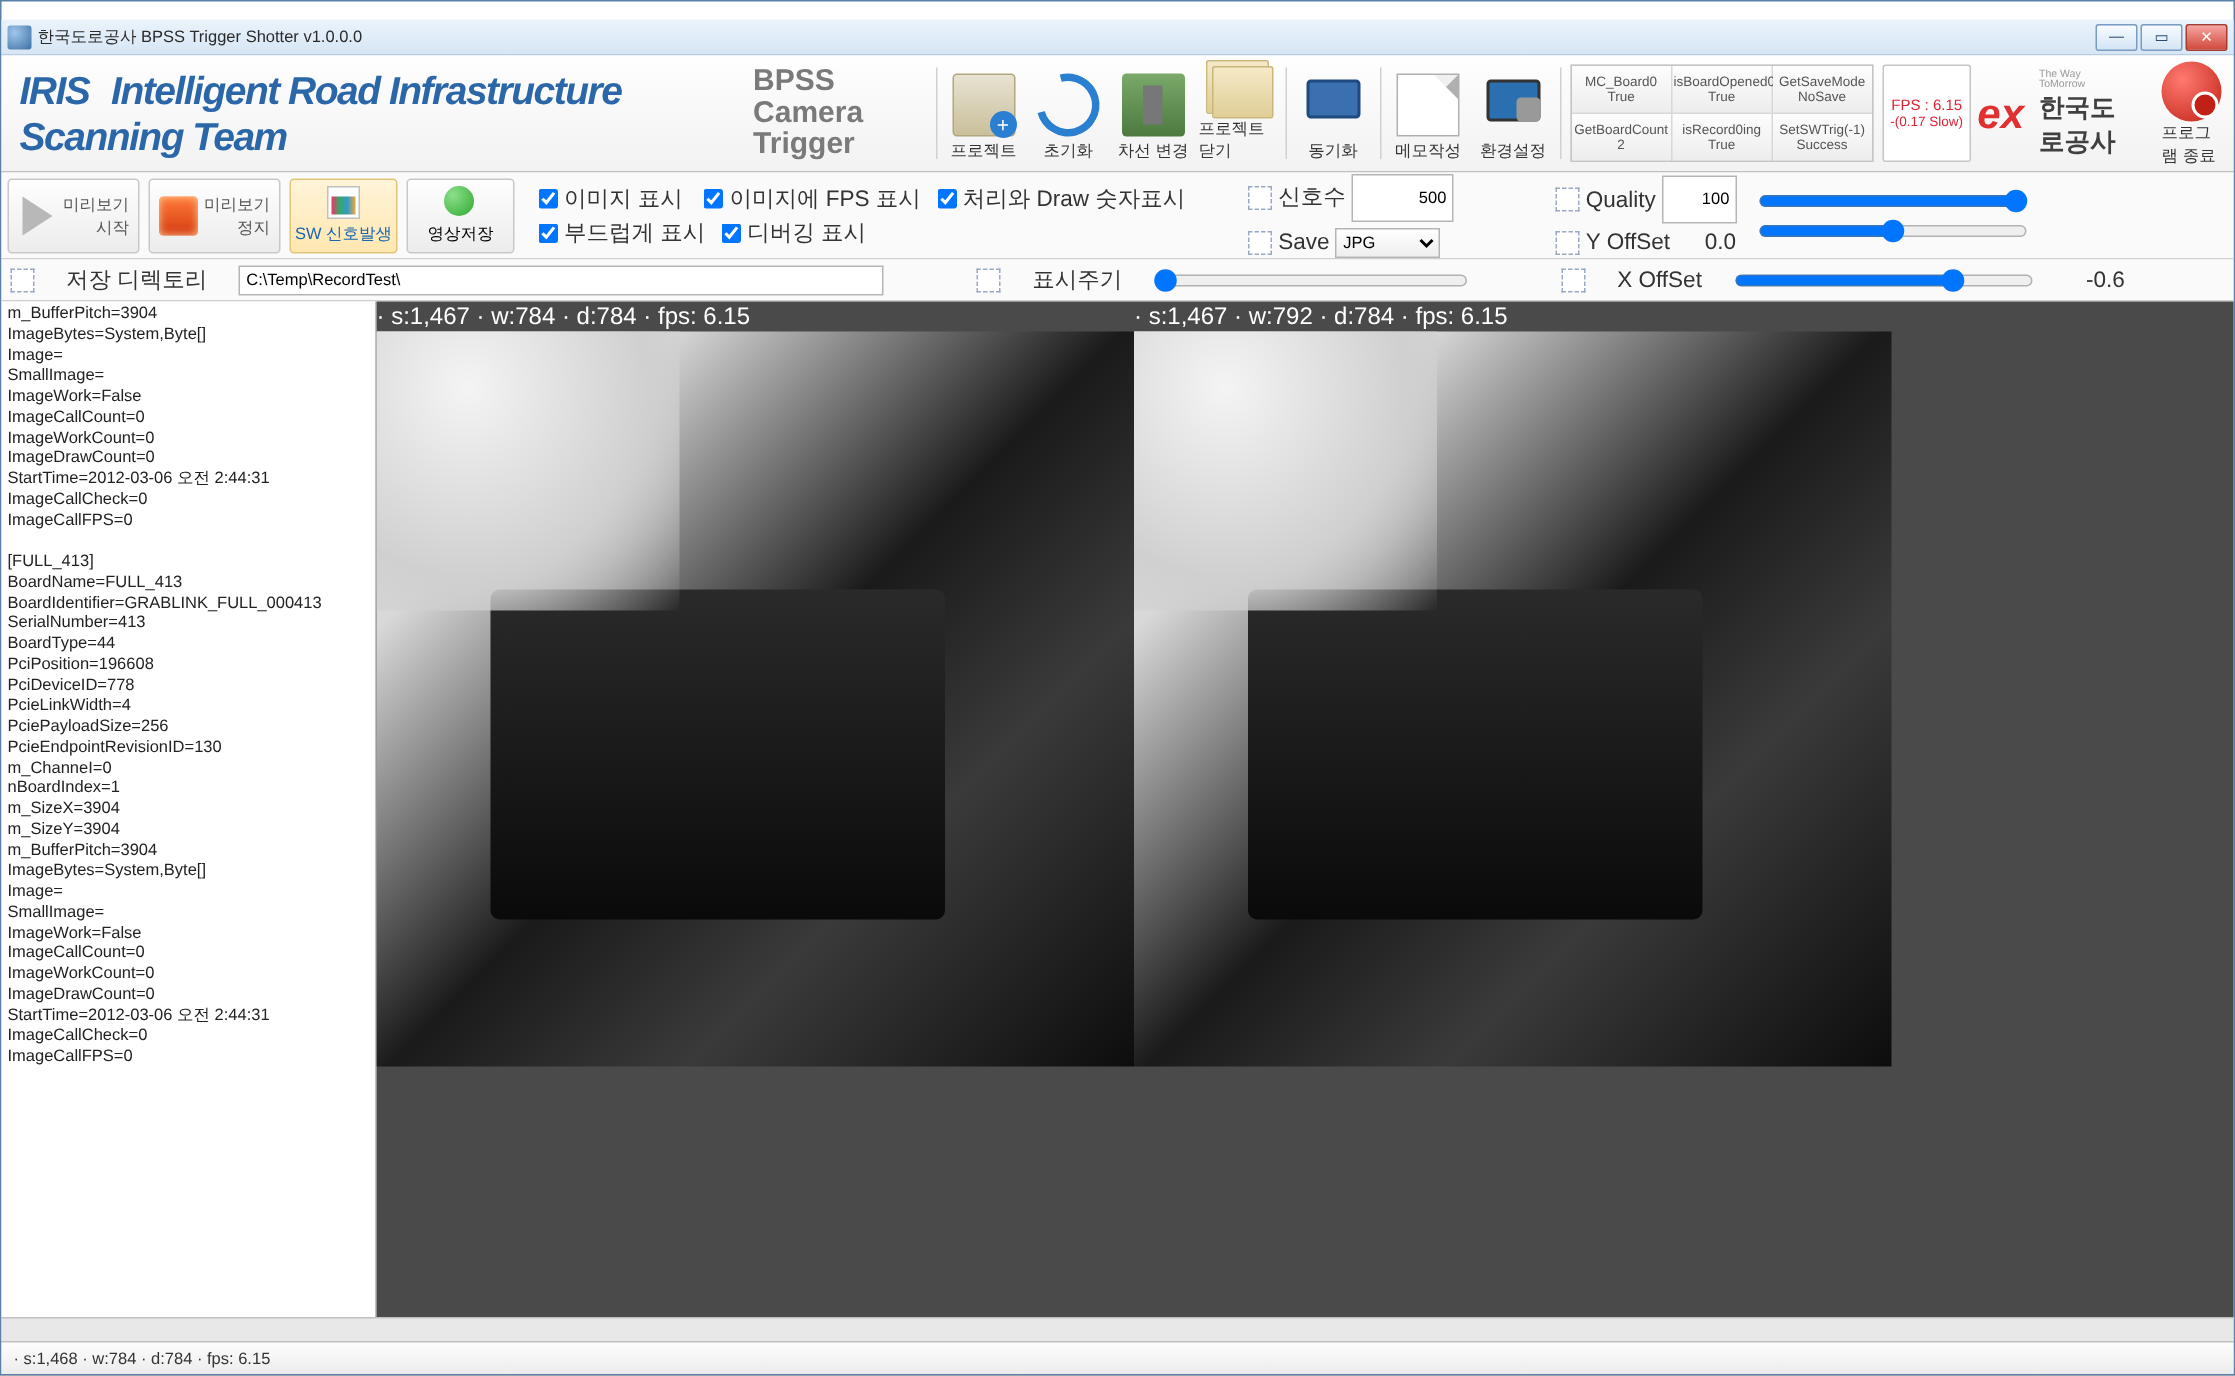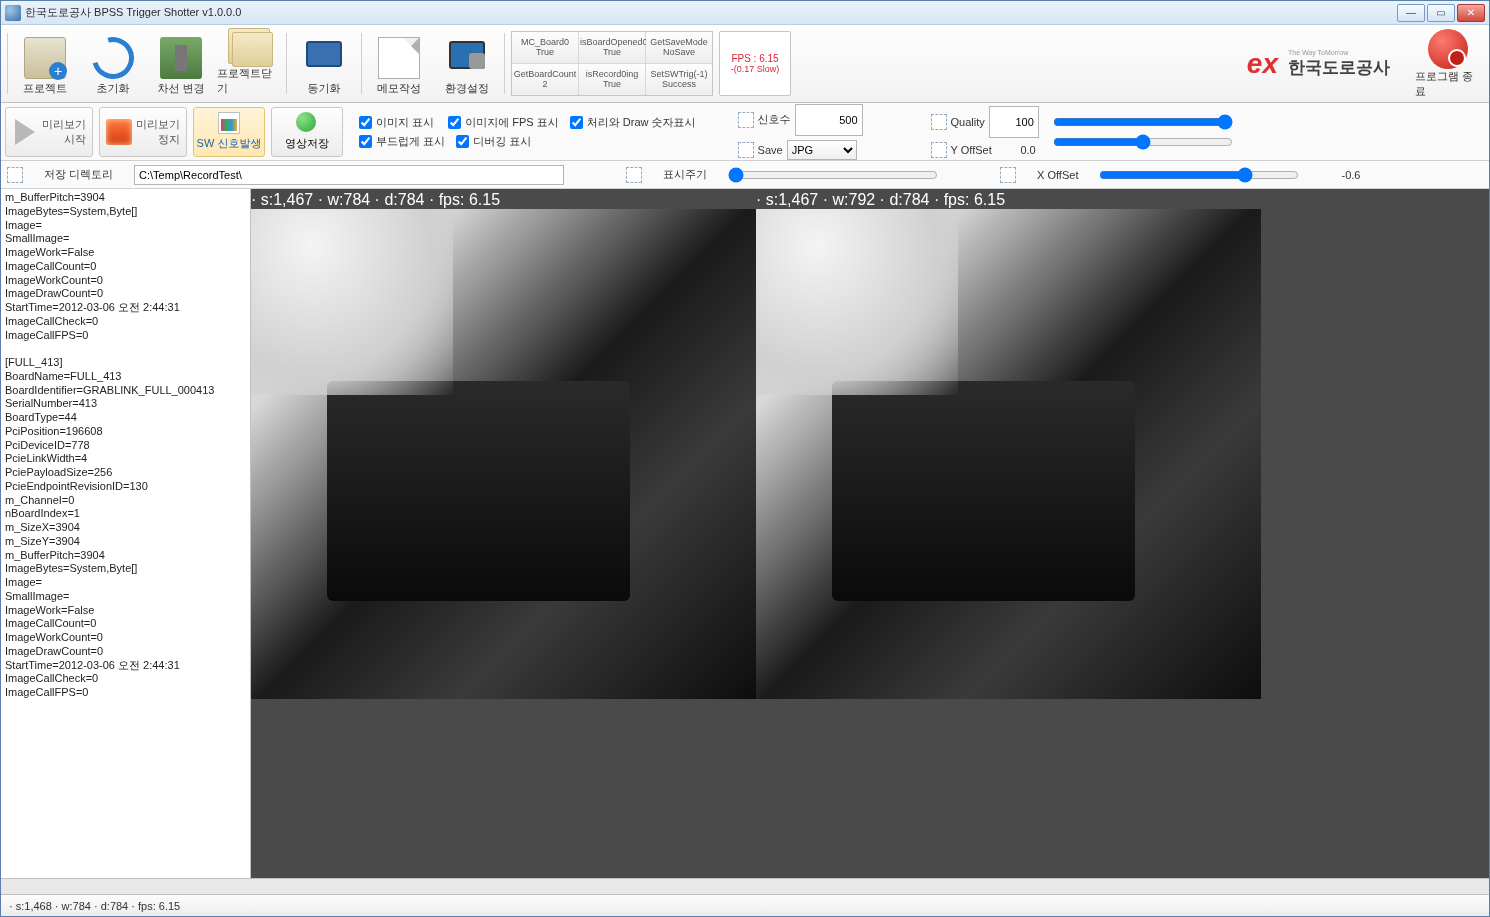--- a/index.html
+++ b/index.html
@@ -1,20 +1,20 @@
 <!DOCTYPE html>
 <html><head>
 <meta charset="utf-8">
 <style>
 * { box-sizing: border-box; margin: 0; padding: 0; font-family: "Malgun Gothic", "Segoe UI", Tahoma, sans-serif; }
 html, body { width: 1490px; height: 917px; overflow: hidden; background: #d9e4f1; }
 .window { width: 1490px; height: 917px; display: flex; flex-direction: column; border: 1px solid #5a7fa9; background: #fff; }
 
 
-.titlebar { height: 24px; background: linear-gradient(#eaf3fb,#d7e6f5); display: flex; align-items: center; font-size: 11px; color: #2b2b2b; padding: 0 4px; border-bottom: 1px solid #b8cde2; }
+.titlebar { height: 24px; background: linear-gradient(#eaf3fb,#d7e6f5); display: flex; align-items: center; font-size: 11px; color: #2b2b2b; padding: 0 4px; border-bottom: 1px solid #b8cde2; margin-top: 12px; }
 .titlebar .title-icon { width: 16px; height: 16px; margin-right: 4px; background: radial-gradient(circle at 30% 30%, #9fc6ec, #3d6fa3); border-radius: 2px; }
 .titlebar .title-text { flex: 1; }
 .titlebar .win-btns { display: flex; gap: 2px; }
 .titlebar .win-btn { width: 28px; height: 18px; border: 1px solid #7a9bc2; border-radius: 2px; background: linear-gradient(#f7fbff,#d4e5f5); display: flex; align-items: center; justify-content: center; font-size: 10px; color: #2d4a6b; }
 .titlebar .win-close { background: linear-gradient(#f6a6a1,#d04a3c); color: #fff; border-color: #a63b30; }
 
 
 .ribbon { display: flex; align-items: stretch; border-bottom: 1px solid #c0c0c0; background: linear-gradient(#fefefe,#f2f2f2); padding: 2px 4px; gap: 2px; height: 78px; }
 .logo-block { display: flex; align-items: center; padding: 0 8px; }
 .logo-iris { font-weight: bold; font-style: italic; color: #2b67a8; font-size: 26px; letter-spacing: -1px; margin-right: 10px; font-family: Arial, sans-serif; }
@@ -46,21 +46,21 @@
 .ctrlrow { display: flex; align-items: center; border-bottom: 1px solid #d0d0d0; background: #fafafa; padding: 3px 4px; gap: 6px; height: 58px; }
 .big-btn { width: 88px; height: 50px; border: 1px solid #c8c8c8; border-radius: 3px; background: linear-gradient(#fefefe,#ececec); display: flex; align-items: center; justify-content: center; font-size: 11px; color: #555; text-align: right; padding: 2px 6px; gap: 4px; }
 .big-btn .bi { width: 26px; height: 26px; }
 .mid-btn { width: 72px; height: 50px; border: 1px solid #c8c8c8; border-radius: 3px; background: linear-gradient(#fefefe,#ececec); display: flex; flex-direction: column; align-items: center; justify-content: center; font-size: 11px; gap: 2px; }
 .mid-btn.sel { background: linear-gradient(#fff4d9,#ffe7b0); border-color: #e0c478; }
 .mid-btn .mi { width: 22px; height: 22px; }
 .chk-col { display: flex; flex-direction: column; gap: 4px; font-size: 11px; }
 .chk-row { display: flex; align-items: center; gap: 4px; }
 .chk-row input[type=checkbox]{ width:13px; height:13px; }
 .dash-btn { width: 16px; height: 16px; border: 1px dashed #9aaac0; background: #fff; }
-.field-label { font-size: 11px; color: #333; }
+.field-label { font-size: 15px; color: #333; }
 .num-input { width: 68px; height: 32px; font-size: 11px; text-align: right; padding: 0 4px; border: 1px solid #b5b5b5; background: #fff; }
 .sel-input { width: 70px; height: 20px; font-size: 11px; border: 1px solid #b5b5b5; background: linear-gradient(#fff,#eee); }
 .slider { width: 180px; }
 
 .ctrlgroup { display:flex; flex-direction:column; gap:4px; }
 .ctrlline { display:flex; align-items:center; gap:4px; }
 
 
 .row3 { display:flex; align-items:center; background:#fafafa; border-bottom:1px solid #d0d0d0; padding:3px 6px; gap:21px; height:28px; font-size:11px; }
 .dir-input { flex: 0 0 430px; height:20px; border:1px solid #b5b5b5; padding:0 4px; font-size:11px; background:#fff; }
@@ -107,20 +107,31 @@
     <div class="title-icon"></div>
     <div class="title-text">한국도로공사 BPSS Trigger Shotter v1.0.0.0</div>
     <div class="win-btns">
       <div class="win-btn">—</div>
       <div class="win-btn">▭</div>
       <div class="win-btn win-close">✕</div>
     </div>
   </div>
 
   <div class="ribbon">
+    <div class="logo-block">
+      <div>
+        <span class="logo-iris">IRIS</span>
+        <span class="logo-iris sub" style="margin-top:-4px;">Intelligent Road
+Infrastructure Scanning Team</span>
+      </div>
+      <div class="logo-title">
+        <div>BPSS Camera</div>
+        <div>Trigger</div>
+      </div>
+    </div>
     <div class="vsep"></div>
 
     <div class="tool-btn">
       <div class="ticon ic-box ic-plus"></div>
       <div class="tlabel">프로젝트</div>
     </div>
     <div class="tool-btn">
       <div class="ticon ic-refresh"></div>
       <div class="tlabel">초기화</div>
     </div>

